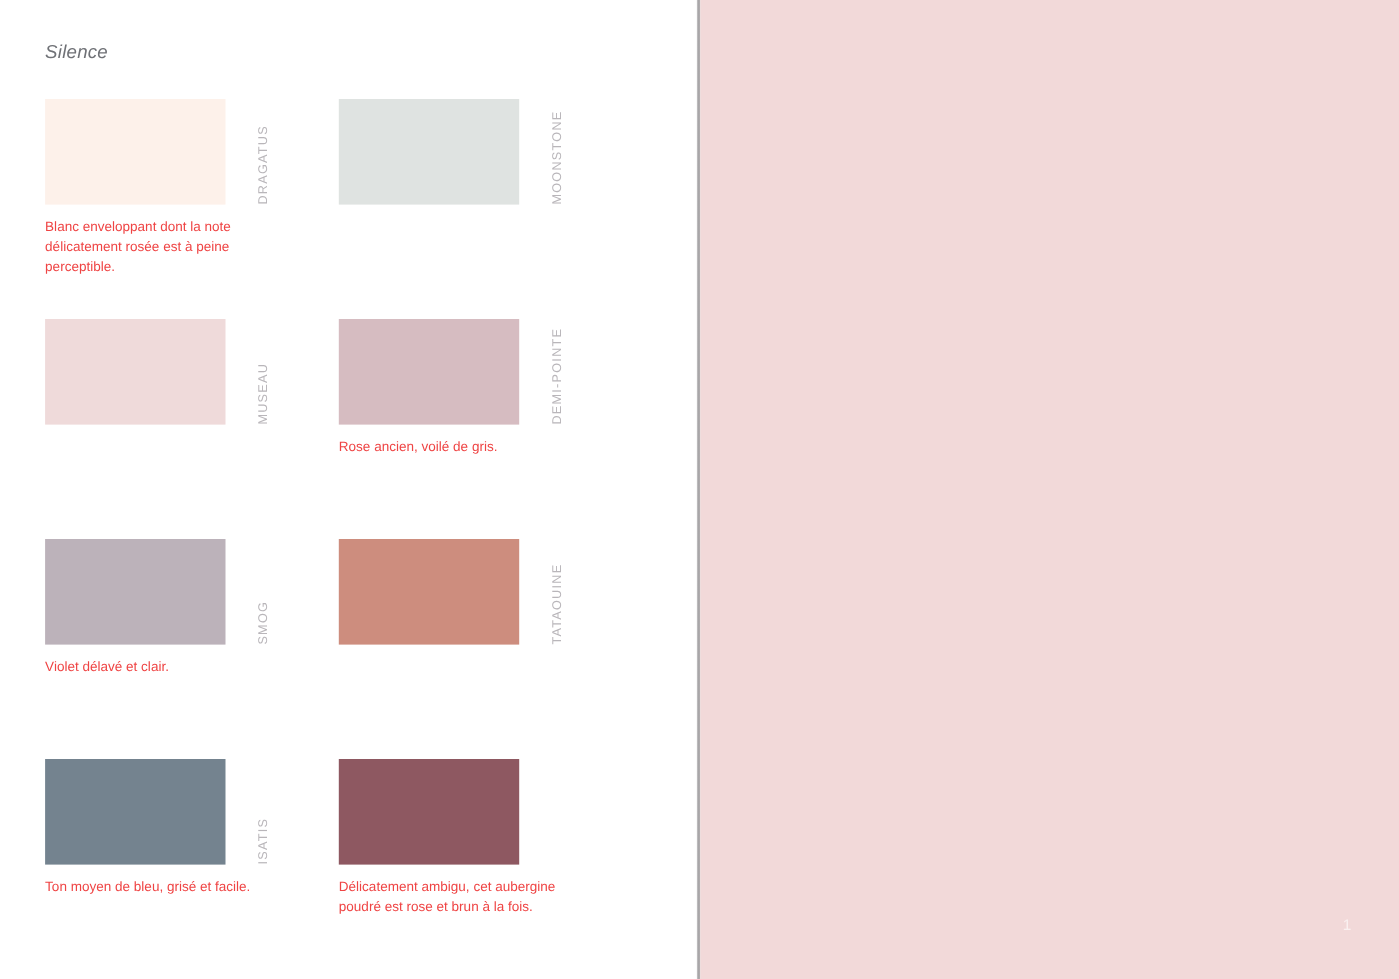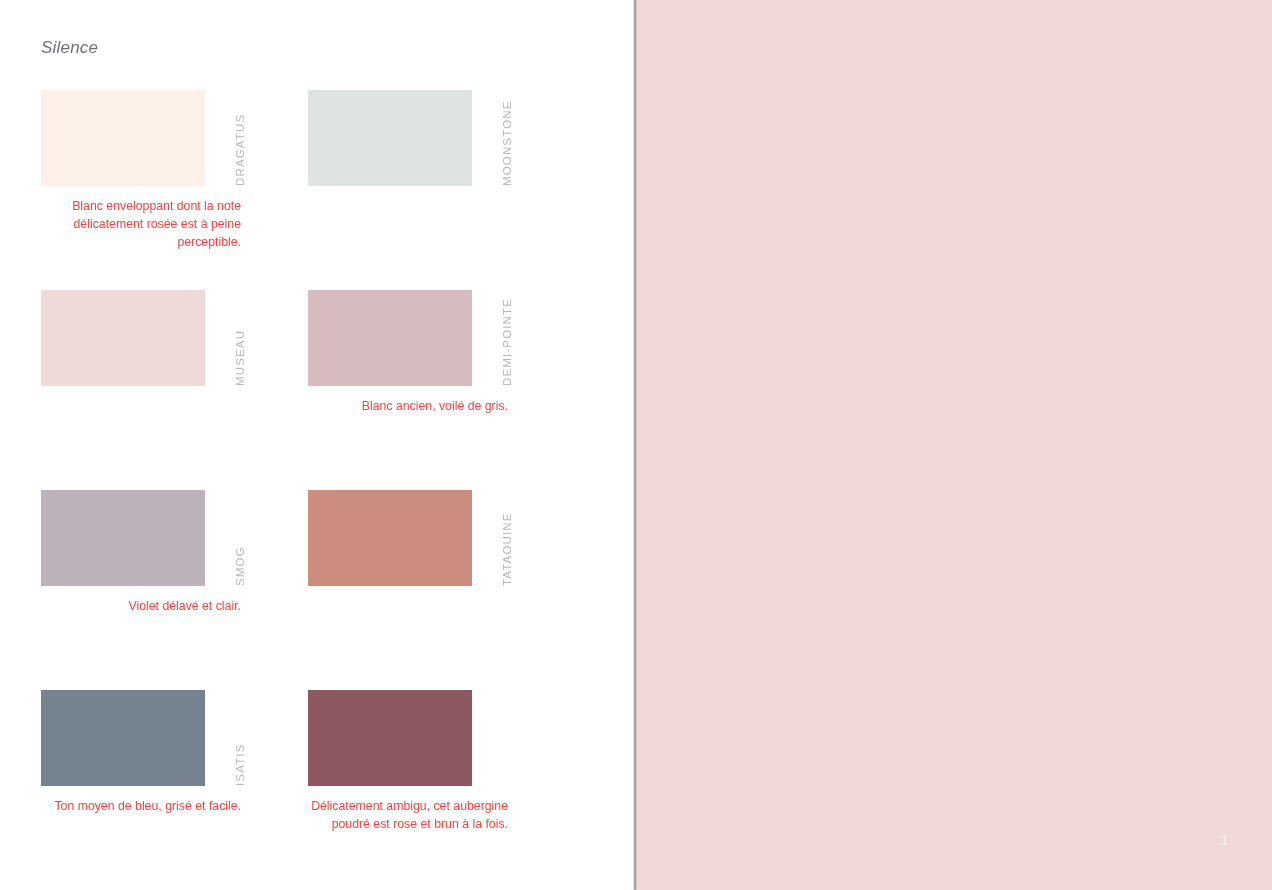--- a/index.html
+++ b/index.html
@@ -15,21 +15,20 @@
     font-family: "Liberation Sans", sans-serif;
     -webkit-font-smoothing: antialiased;
   }
 
   .spread {
     position: relative;
     width: 1272px;
     height: 850px;
     display: flex;
     align-items: stretch;
-    text-align: right;
   }
 
   
   .page-left {
     position: relative;
     width: 633px;
     height: 890px;
     background: #ffffff;
     flex: 0 0 auto;
   }
@@ -170,21 +169,21 @@
           <div class="swatch-wrap">
             <div class="swatch-chip" style="background: rgb(239, 218, 218);"></div>
             <div class="swatch-name">MUSEAU</div>
           </div>
         </div>
         <div class="swatch-cell col-2">
           <div class="swatch-wrap">
             <div class="swatch-chip" style="background: rgb(214, 188, 193);"></div>
             <div class="swatch-name">DEMI-POINTE</div>
           </div>
-          <div class="swatch-desc">Blanc ancien, voilé de gris.</div>
+          <div class="swatch-desc">Rose ancien, voilé de gris.</div>
         </div>
         <div class="swatch-cell">
           <div class="swatch-wrap">
             <div class="swatch-chip" style="background: rgb(188, 178, 186);"></div>
             <div class="swatch-name">SMOG</div>
           </div>
           <div class="swatch-desc">Violet délavé et clair.</div>
         </div>
         <div class="swatch-cell col-2">
           <div class="swatch-wrap">

